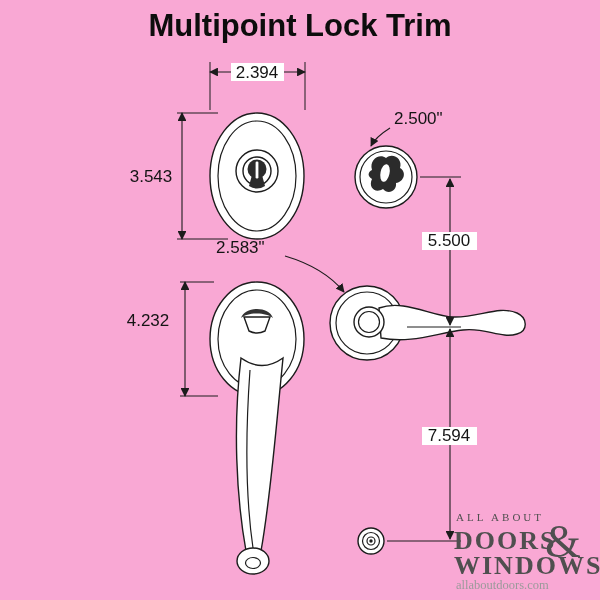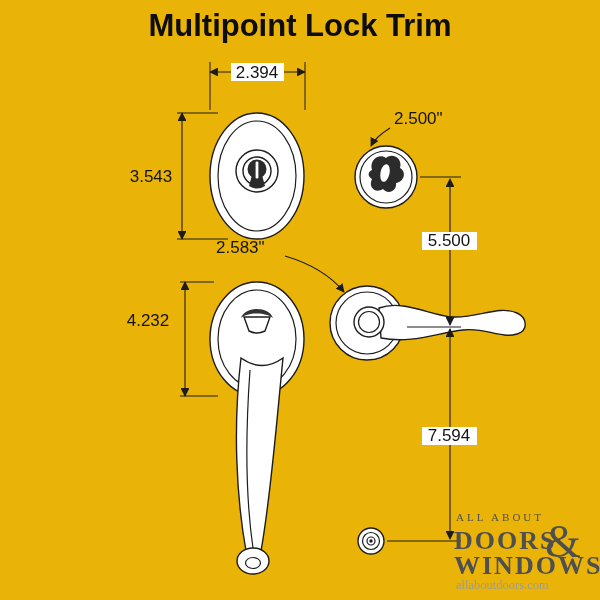--- a/index.html
+++ b/index.html
@@ -1,20 +1,20 @@
 <!DOCTYPE html>
 <html><head>
 <meta charset="utf-8">
 <style>
   html, body { margin: 0; padding: 0; background: #ffffff; }
   .page {
     position: relative;
     width: 600px;
     height: 600px;
-    background: #eab308;
+    background: #f9a8d4;
     overflow: hidden;
     font-family: "Liberation Sans", sans-serif;
   }
   svg { display: block; }
   .title-text {
     font-family: "Liberation Sans", sans-serif;
     font-size: 31px;
     font-weight: bold;
     fill: #0d0d0d;
   }

